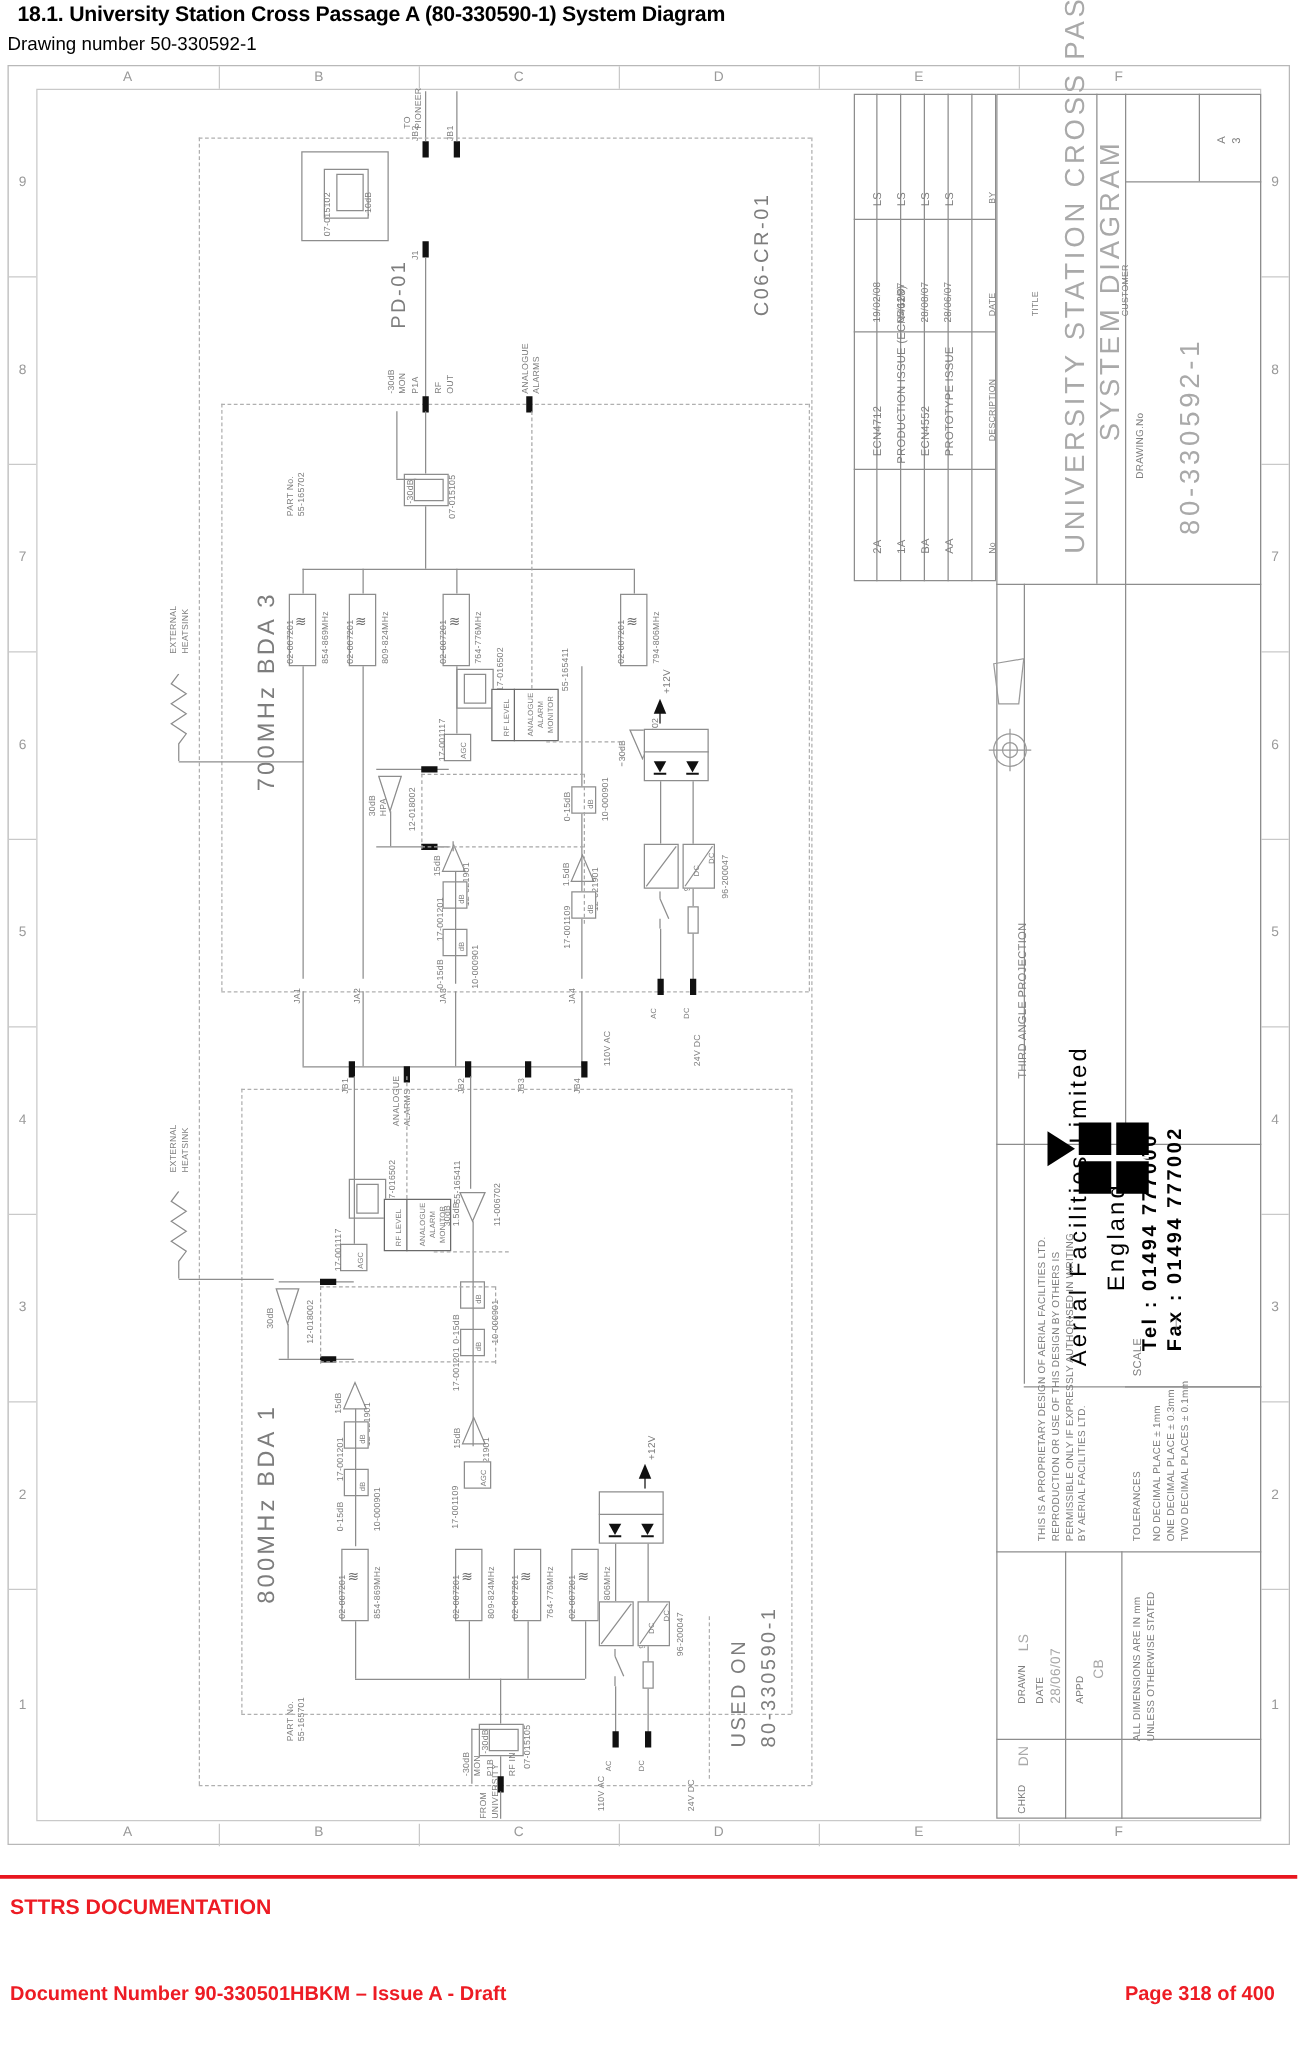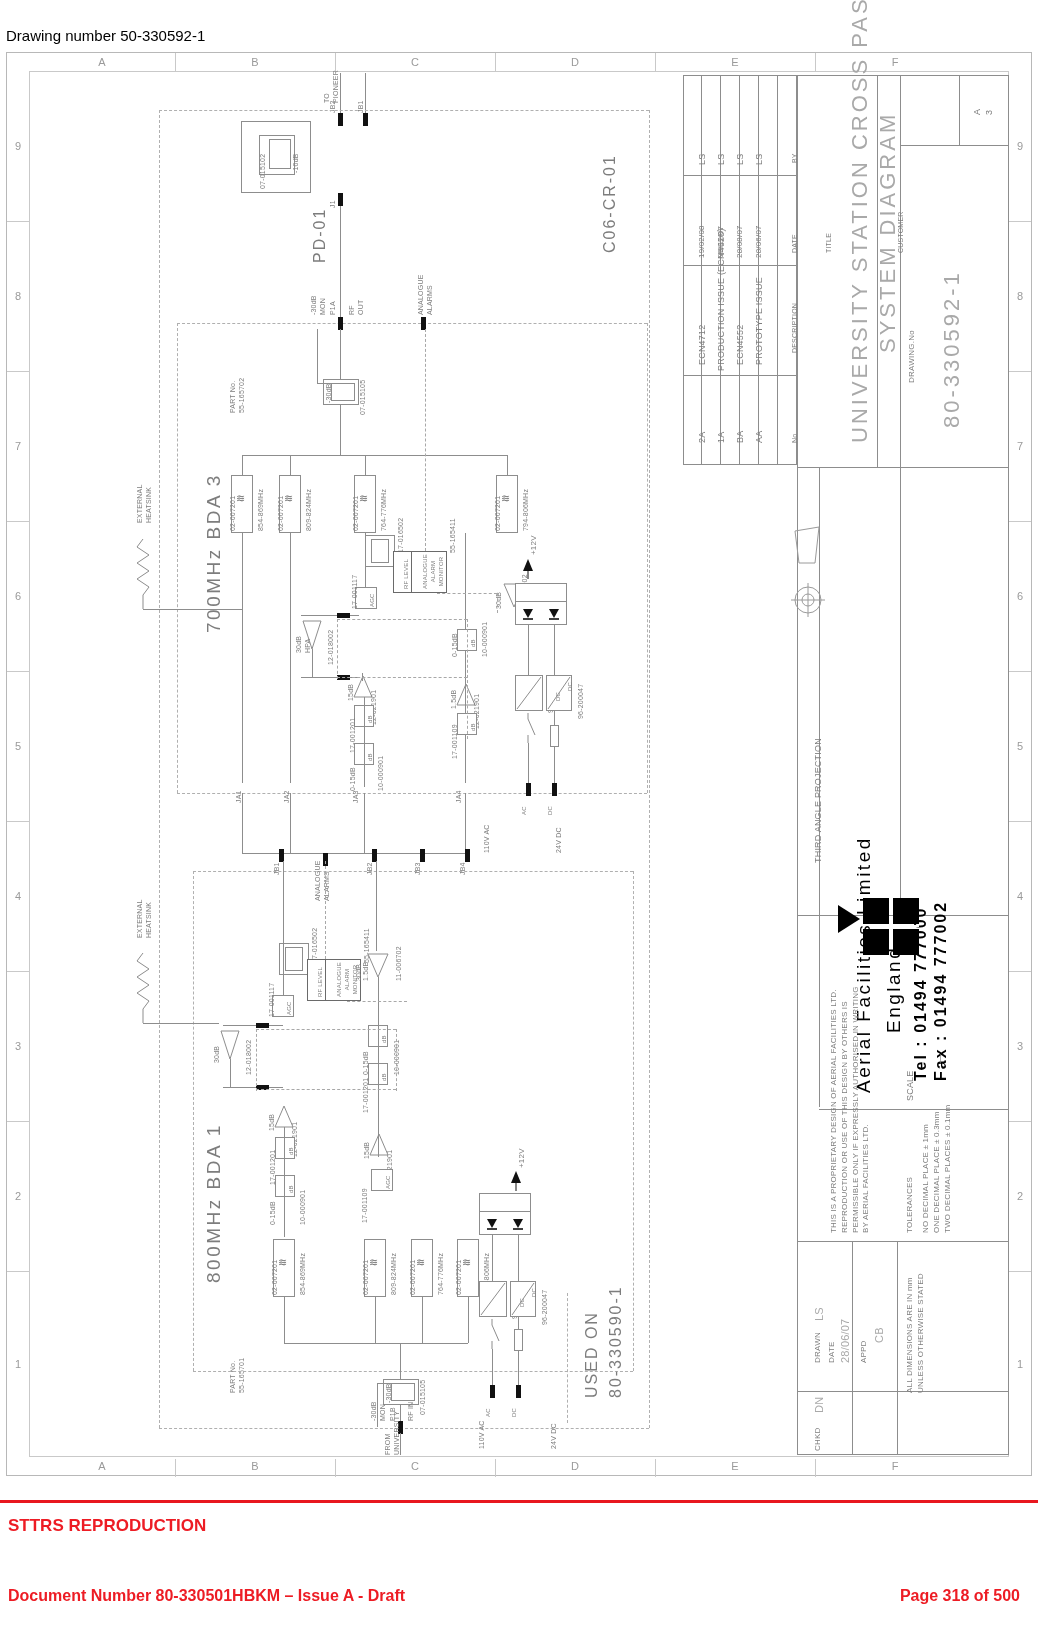--- a/index.html
+++ b/index.html
@@ -123,20 +123,21 @@
   .f-page {
     position: absolute; right: 18px; top: 1587px;
     font-size: 16px; font-weight: bold; color: #ed1c24; white-space: nowrap;
   }
 </style>
 </head>
 <body>
 
 <div class="page">
 
+  <div class="doc-heading">18.1. University Station Cross Passage A (80-330590-1) System Diagram</div>
   <div class="doc-subheading">Drawing number 50-330592-1</div>
 
   <div class="frame">
 
     <div class="zone zone-top" style="left:22px;top:0;width:146px;">A</div>
     <div class="zone zone-top" style="left:168px;top:0;width:160px;">B</div>
     <div class="zone zone-top" style="left:328px;top:0;width:160px;">C</div>
     <div class="zone zone-top" style="left:488px;top:0;width:160px;">D</div>
     <div class="zone zone-top" style="left:648px;top:0;width:160px;">E</div>
     <div class="zone zone-top" style="left:808px;top:0;width:160px;">F</div>
@@ -729,17 +730,17 @@
       <div class="vt s11 gray" style="left:866px;top:1290px;font-size:11px;">CB</div>
 
       <div class="vt s8 mid lh" style="left:898px;top:1340px;">ALL DIMENSIONS ARE IN mm
 UNLESS OTHERWISE STATED</div>
 
     </div>
 
   </div>
 
   <div class="footer-rule"></div>
-  <div class="f-title">STTRS REPRODUCTION</div>
-  <div class="f-doc">Document Number 80-330501HBKM – Issue A - Draft</div>
-  <div class="f-page">Page 318 of 500</div>
+  <div class="f-title">STTRS DOCUMENTATION</div>
+  <div class="f-doc">Document Number 90-330501HBKM – Issue A - Draft</div>
+  <div class="f-page">Page 318 of 400</div>
 
 </div>
 
 </body></html>

